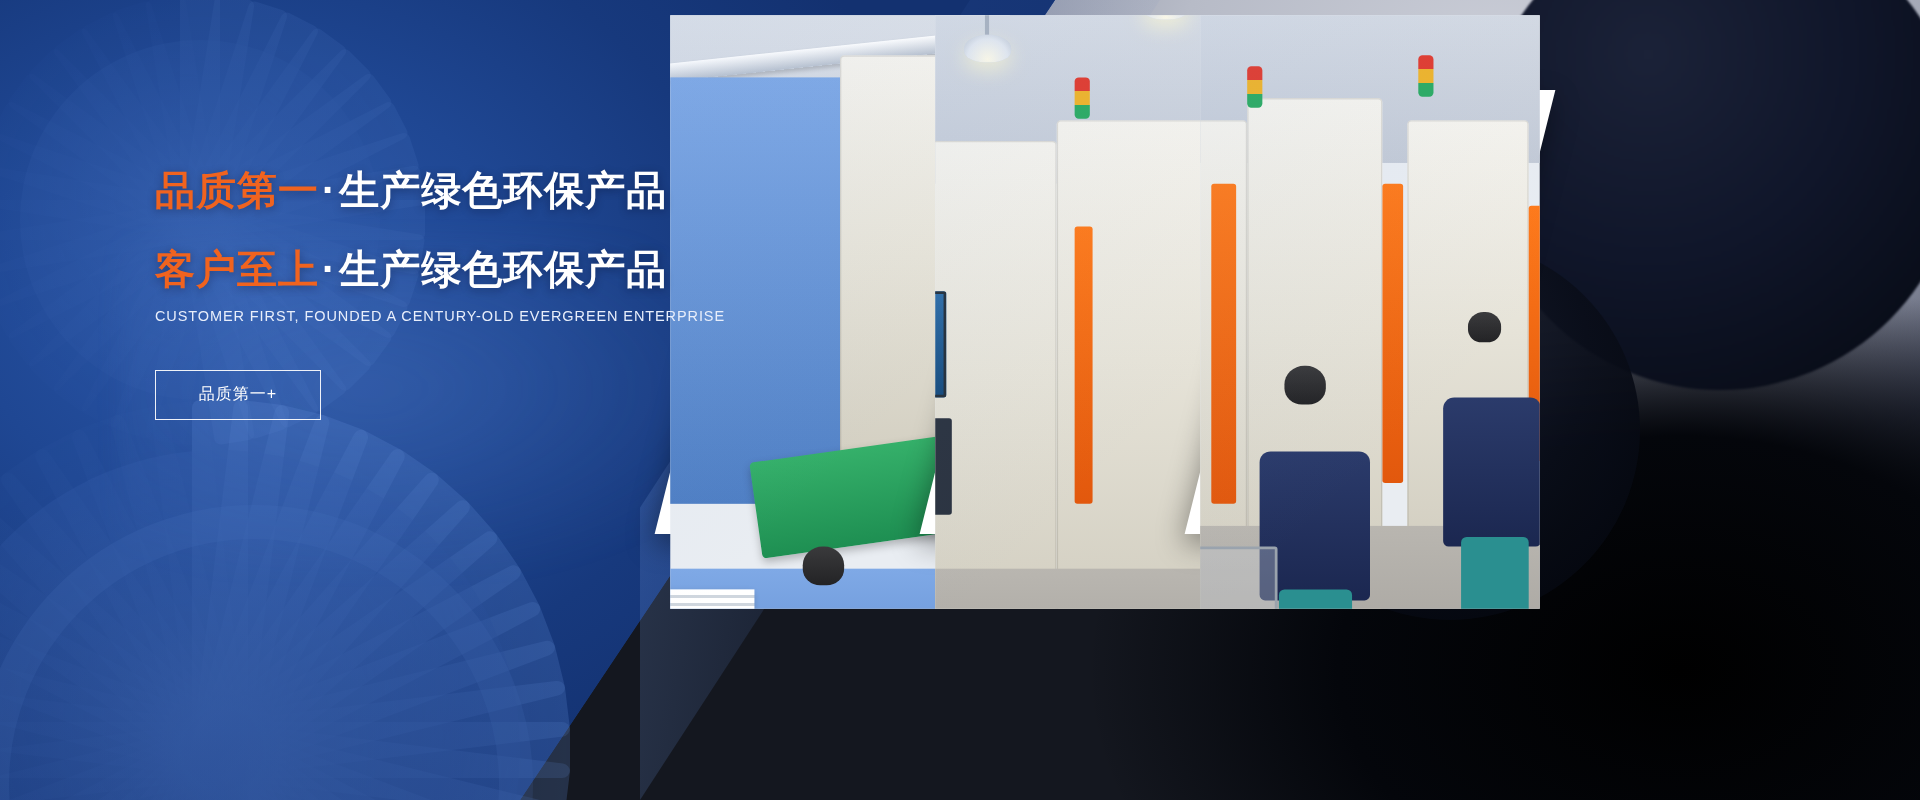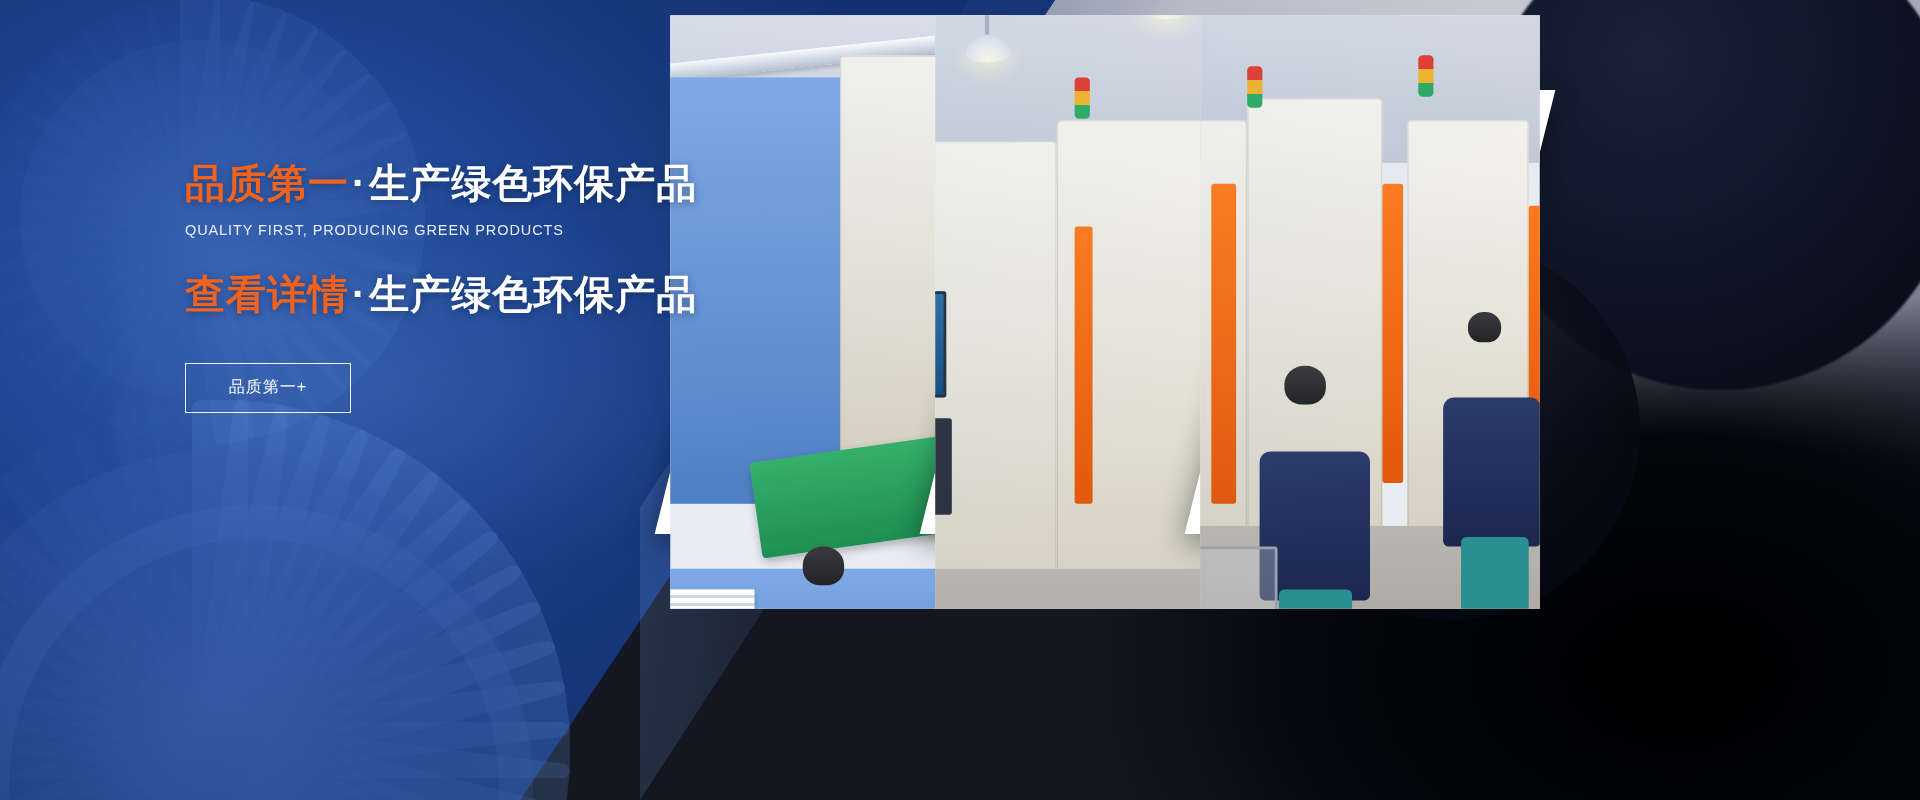--- a/index.html
+++ b/index.html
@@ -85,21 +85,21 @@
     background:linear-gradient(180deg, rgba(96,140,215,.36) 0%, rgba(60,100,180,.16) 100%);
     border-radius:6px;
   }
   .soft-cloud{
     position:absolute;left:120px;top:240px;width:620px;height:330px;
     background:radial-gradient(ellipse at 40% 45%, rgba(120,160,225,.17) 0%, rgba(90,130,200,.07) 55%, rgba(0,0,0,0) 78%);
     filter:blur(12px);
   }
 
   
-  .content{position:absolute;left:155px;top:161px;width:640px;z-index:8;margin-left:30px;}
+  .content{position:absolute;left:155px;top:168px;width:640px;z-index:8;}
   .h-line{
     font-size:40px;line-height:1.12;font-weight:bold;color:#ffffff;
     letter-spacing:1px;white-space:nowrap;
     text-shadow:0 2px 8px rgba(0,10,40,.38);
   }
   .h-line .accent{color:#f0631f;}
   .h-line .dot{color:#ffffff;padding:0 3px;}
   .sub{
     margin-top:16px;font-size:14.5px;letter-spacing:.9px;color:#e8eefb;
     white-space:nowrap;font-weight:400;
@@ -398,24 +398,24 @@
   </div>
 
   <div class="gap-dark" style="left:968px;"></div>
   <div class="gap-dark" style="left:1233px;"></div>
 
   <div class="content">
 
     <div class="h-line">
       <span class="accent">品质第一</span><span class="dot">·</span><span>生产绿色环保产品</span>
     </div>
-    <div class="sub">QUALITY FIRST, PRODUCING GREEN PRODUCTS</div>
 
     <div class="gap"></div>
 
     <div class="h-line">
-      <span class="accent">查看详情</span><span class="dot">·</span><span>生产绿色环保产品</span>
+      <span class="accent">客户至上</span><span class="dot">·</span><span>生产绿色环保产品</span>
     </div>
+    <div class="sub">CUSTOMER FIRST, FOUNDED A CENTURY-OLD EVERGREEN ENTERPRISE</div>
 
     <div class="btn">品质第一+</div>
   </div>
 
 </div>
 
 </body></html>

